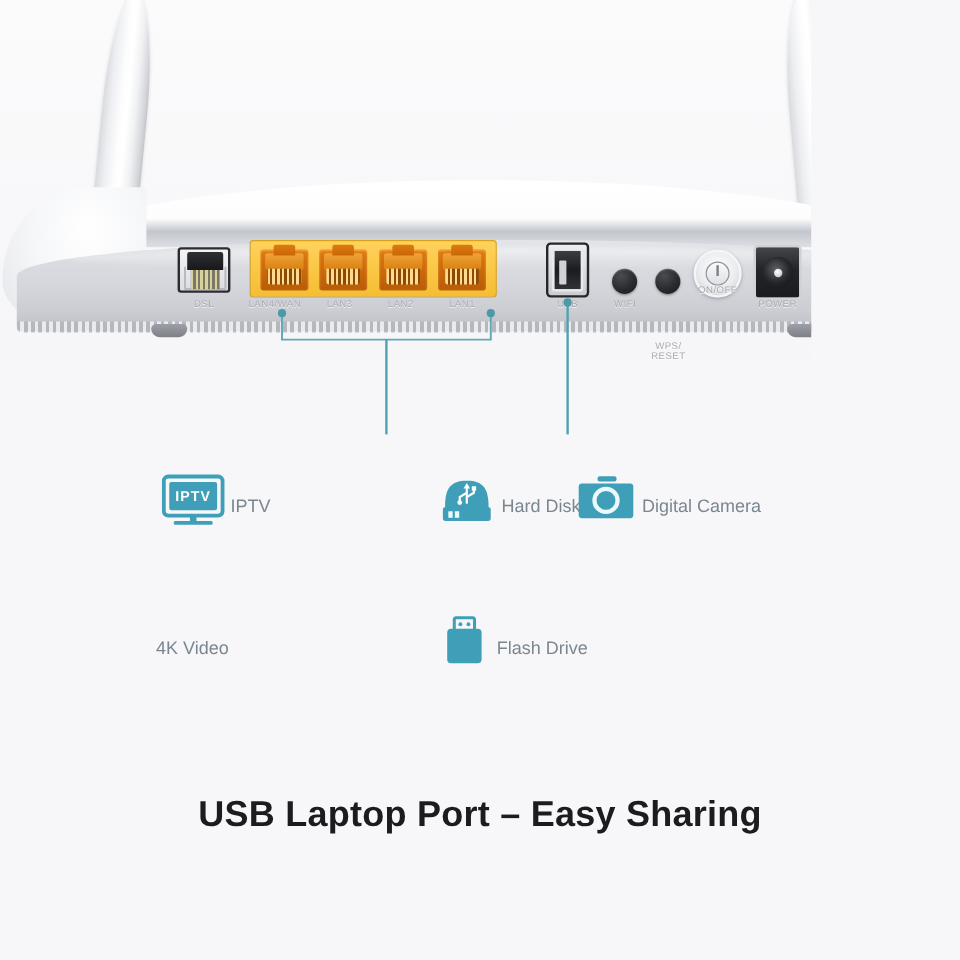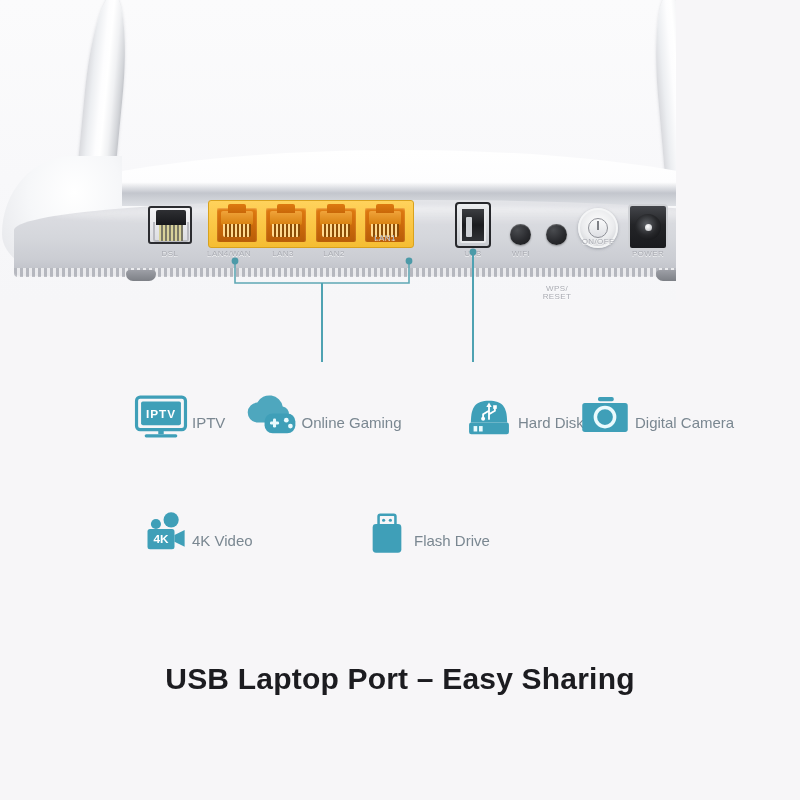--- a/index.html
+++ b/index.html
@@ -416,21 +416,21 @@
         <div class="dc-jack">
           <div class="dc-pin"></div>
         </div>
       </div>
 
       <div id="port-labels">
           <div class="port-label" style="left: 152px; top: 100px; width: 36px;">DSL</div>
           <div class="port-label" style="left: 198px; top: 100px; width: 62px;">LAN4/WAN</div>
           <div class="port-label" style="left: 256px; top: 100px; width: 54px;">LAN3</div>
           <div class="port-label" style="left: 307px; top: 100px; width: 54px;">LAN2</div>
-          <div class="port-label" style="left: 358px; top: 84px; width: 54px;">LAN1</div>
+          <div class="port-label" style="left: 358px; top: 100px; width: 54px;">LAN1</div>
           <div class="port-label" style="left: 452px; top: 100px; width: 42px;">USB</div>
           <div class="port-label" style="left: 500px; top: 100px; width: 42px;">WIFI</div>
           <div class="port-label" style="left: 536px; top: 96px; width: 42px; margin-top: 39px;">WPS/
 RESET</div>
           <div class="port-label" style="left: 570px; top: 88px; width: 56px;">ON/OFF</div>
           <div class="port-label" style="left: 620px; top: 100px; width: 56px;">POWER</div>
         </div>
     </div>
   </div>
 
@@ -451,33 +451,20 @@
           <div class="icon-art">
             <svg width="62" height="58" viewBox="0 0 64 64">
               <rect x="5" y="10" width="54" height="36" rx="4" fill="none" stroke="#3f9fb8" stroke-width="3.5"></rect>
               <rect x="10" y="15" width="44" height="26" rx="2" fill="#3f9fb8"></rect>
               <text x="32" y="33" text-anchor="middle" fill="#ffffff" font-size="13" font-weight="bold" font-family="Liberation Sans, sans-serif" letter-spacing="1">IPTV</text>
               <rect x="29" y="46" width="6" height="5" fill="#3f9fb8"></rect>
               <rect x="14" y="51" width="36" height="3.5" rx="1.7" fill="#3f9fb8"></rect>
             </svg>
           </div>
           <div class="icon-label">IPTV</div>
-        </div>
-        <div class="icon-cell">
-          <div class="icon-art">
-            <svg width="64" height="58" viewBox="0 0 64 64">
-              <path d="M17 38a11 11 0 0 1 1-21.9 15 15 0 0 1 28 4.4A9 9 0 0 1 46 38z" fill="#3f9fb8" opacity="0.92"></path>
-              <rect x="26" y="28" width="34" height="22" rx="9" fill="#3f9fb8"></rect>
-              <rect x="32" y="37" width="10" height="3.4" rx="1.5" fill="#eafafd"></rect>
-              <rect x="35.3" y="33.7" width="3.4" height="10" rx="1.5" fill="#eafafd"></rect>
-              <circle cx="50" cy="35.5" r="2.6" fill="#eafafd"></circle>
-              <circle cx="54.5" cy="42" r="2.6" fill="#eafafd"></circle>
-            </svg>
-          </div>
-          <div class="icon-label">Online Gaming</div>
         </div>
         <div class="icon-cell"></div>
         <div class="icon-cell">
           <div class="icon-art">
             <svg width="58" height="58" viewBox="0 0 64 64">
               <path d="M12 38 C12 21 17 14 32 14 C47 14 52 21 52 38 Z" fill="#3f9fb8"></path>
               <rect x="10" y="38" width="44" height="13" rx="2.5" fill="#3f9fb8"></rect>
               <rect x="15" y="42" width="4" height="6" fill="#eafafd"></rect>
               <rect x="21" y="42" width="4" height="6" fill="#eafafd"></rect>
               <path d="M32 16 l3 5 h-6 z" fill="#ffffff"></path>
@@ -496,29 +483,20 @@
               <rect x="24" y="9" width="18" height="5" rx="2" fill="#3f9fb8"></rect>
               <rect x="6" y="16" width="52" height="33" rx="3" fill="#3f9fb8"></rect>
               <circle cx="32" cy="32" r="11" fill="none" stroke="#eafafd" stroke-width="4"></circle>
             </svg>
           </div>
           <div class="icon-label">Digital Camera</div>
         </div>
       </div>
       <div class="icon-row">
         <div class="icon-cell">
-          <div class="icon-art">
-            <svg width="62" height="54" viewBox="0 0 64 64">
-              <circle cx="44" cy="14" r="9" fill="#3f9fb8"></circle>
-              <circle cx="26" cy="19" r="6" fill="#3f9fb8"></circle>
-              <rect x="16" y="25" width="32" height="24" rx="3" fill="#3f9fb8"></rect>
-              <path d="M48 32 l12 -6 v20 l-12 -6 z" fill="#3f9fb8"></path>
-              <text x="32" y="42" text-anchor="middle" fill="#ffffff" font-size="14" font-weight="bold" font-family="Liberation Sans, sans-serif">4K</text>
-            </svg>
-          </div>
           <div class="icon-label">4K Video</div>
         </div>
         <div class="icon-cell"></div>
         <div class="icon-cell">
           <div class="icon-art">
             <svg width="54" height="58" viewBox="0 0 64 64">
               <rect x="22" y="8" width="20" height="13" rx="2" fill="none" stroke="#3f9fb8" stroke-width="3"></rect>
               <circle cx="28" cy="14.5" r="1.9" fill="#3f9fb8"></circle>
               <circle cx="36" cy="14.5" r="1.9" fill="#3f9fb8"></circle>
               <rect x="15" y="19" width="34" height="34" rx="4" fill="#3f9fb8"></rect>

